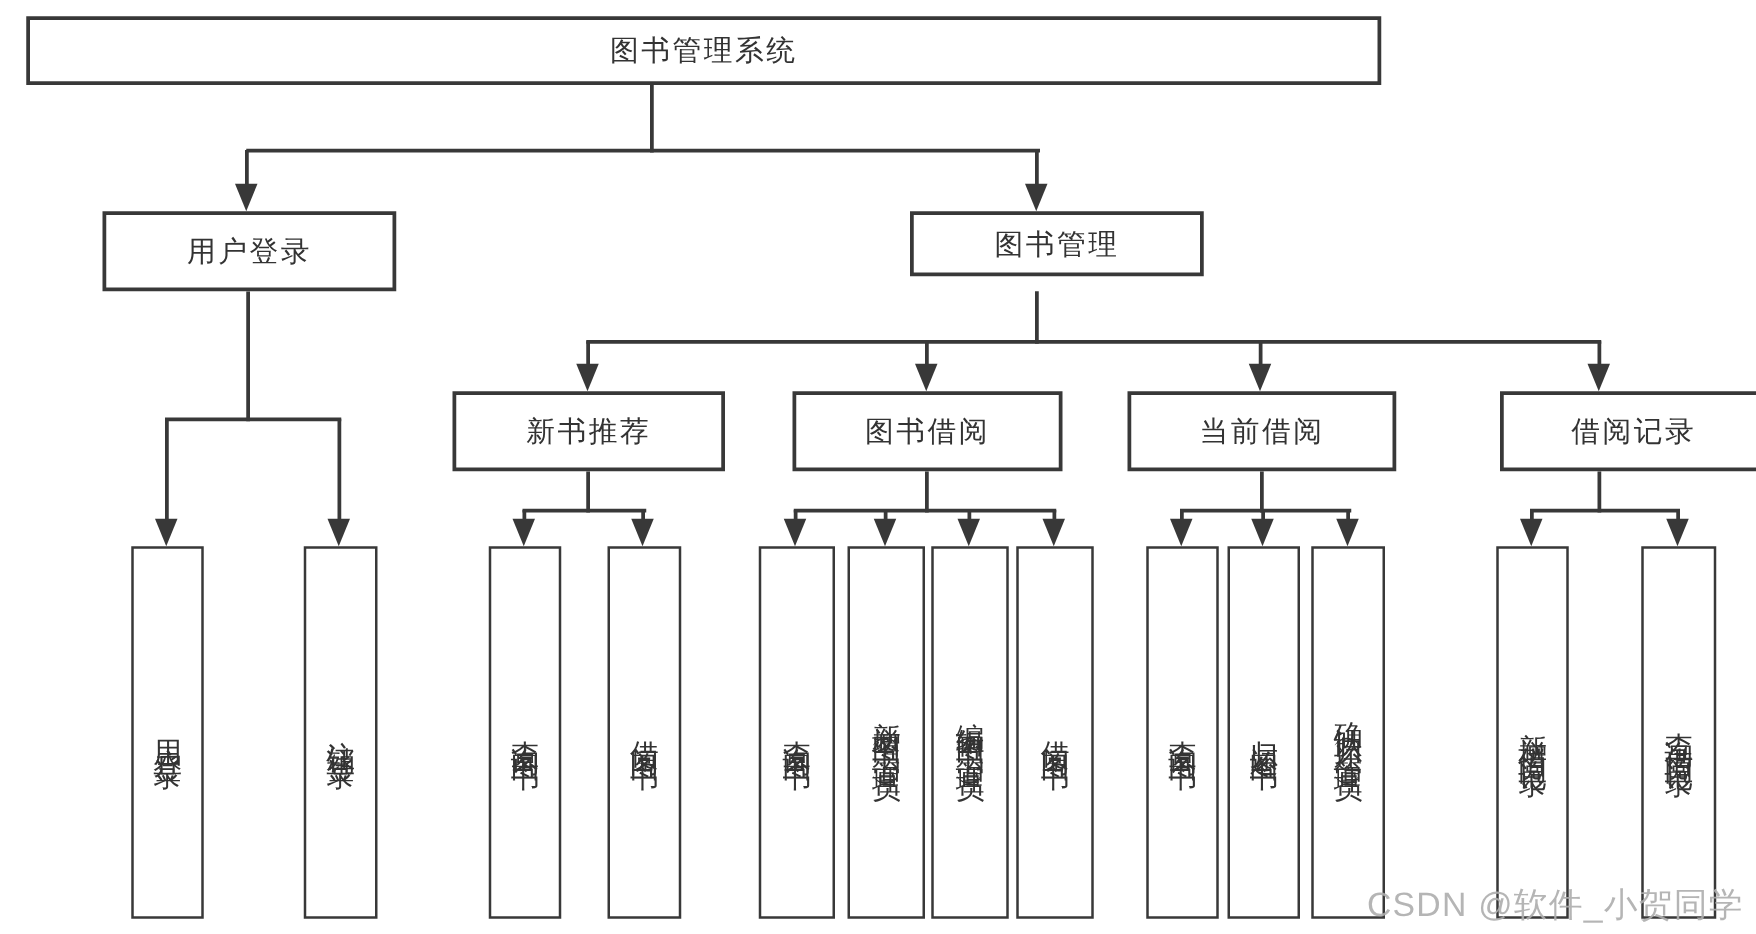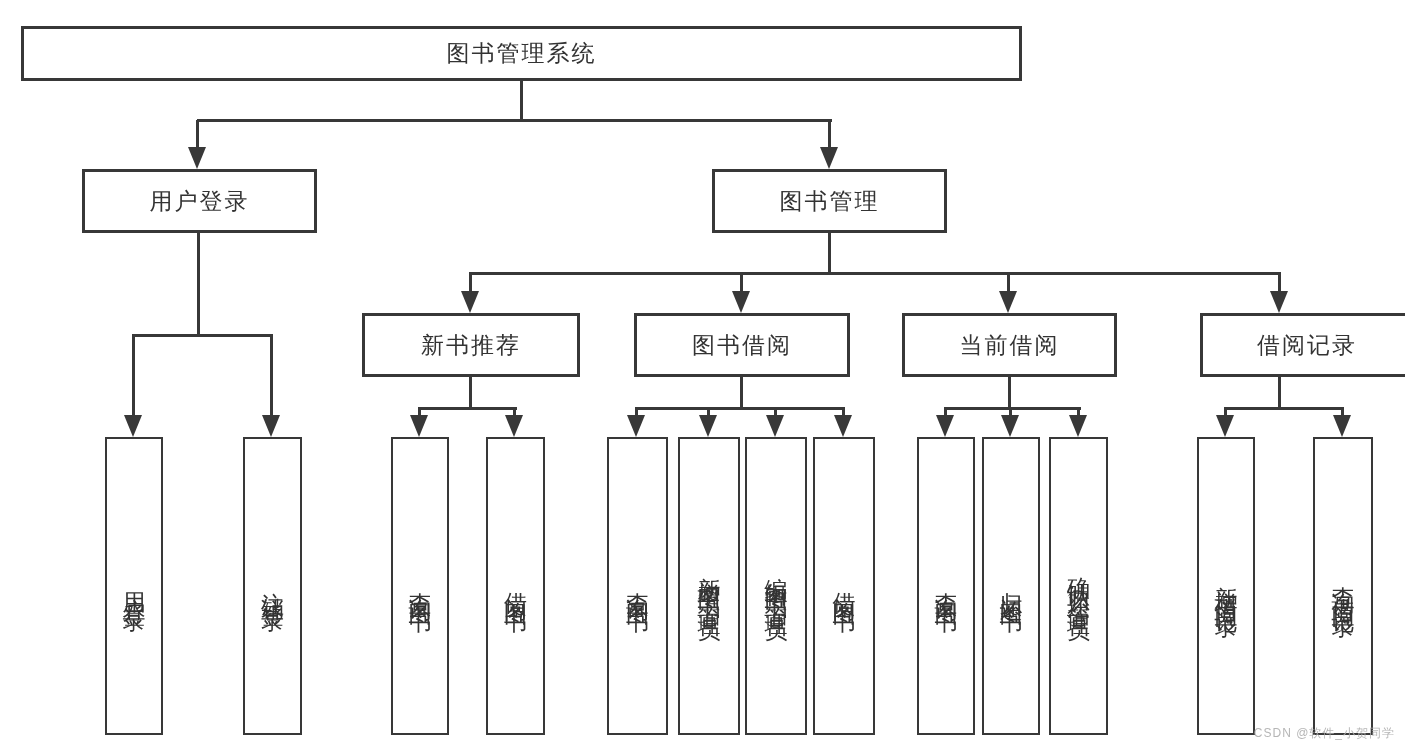--- a/index.html
+++ b/index.html
@@ -19,36 +19,36 @@
     line-height:1;letter-spacing:6px;font-size:23px;color:var(--text);
   }
   .hline,.vline,.stem{position:absolute;background:var(--line);z-index:1;}
   .ahead{
     position:absolute;width:0;height:0;z-index:1;
     border-left:9px solid transparent;border-right:9px solid transparent;
     border-top:22px solid var(--line);
   }
   #watermark{
     position:absolute;right:10px;bottom:5px;z-index:5;
-    color:var(--wm);font-size:12px;letter-spacing:1px;opacity:.9;margin-left:40px;
+    color:var(--wm);font-size:27px;letter-spacing:1px;opacity:.9;margin-left:40px;
   }
 </style>
 </head>
 <body>
 
 <div id="canvas">
 
-  <div class="box" style="left:21px;top:26px;width:1001px;height:55px;">
+  <div class="box" style="left:21px;top:13px;width:1084px;height:55px;">
     <span>图书管理系统</span>
   </div>
 
   <div class="box" style="left:82px;top:169px;width:235px;height:64px;">
     <span>用户登录</span>
   </div>
-  <div class="box" style="left:712px;top:169px;width:235px;height:64px;">
+  <div class="box" style="left:728px;top:169px;width:235px;height:52px;">
     <span>图书管理</span>
   </div>
 
   <div class="box" style="left:362px;top:313px;width:218px;height:64px;text-align:right;">
     <span>新书推荐</span>
   </div>
   <div class="box" style="left:634px;top:313px;width:216px;height:64px;">
     <span>图书借阅</span>
   </div>
   <div class="box" style="left:902px;top:313px;width:215px;height:64px;">

